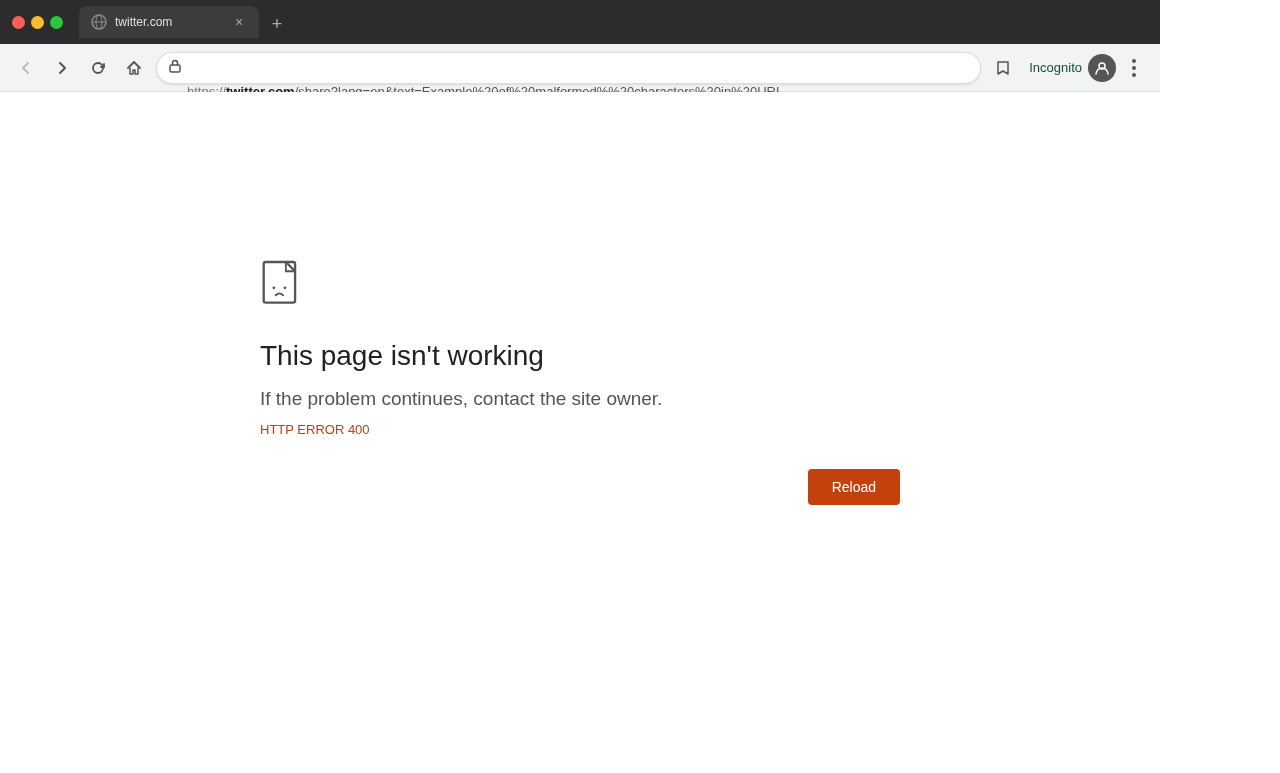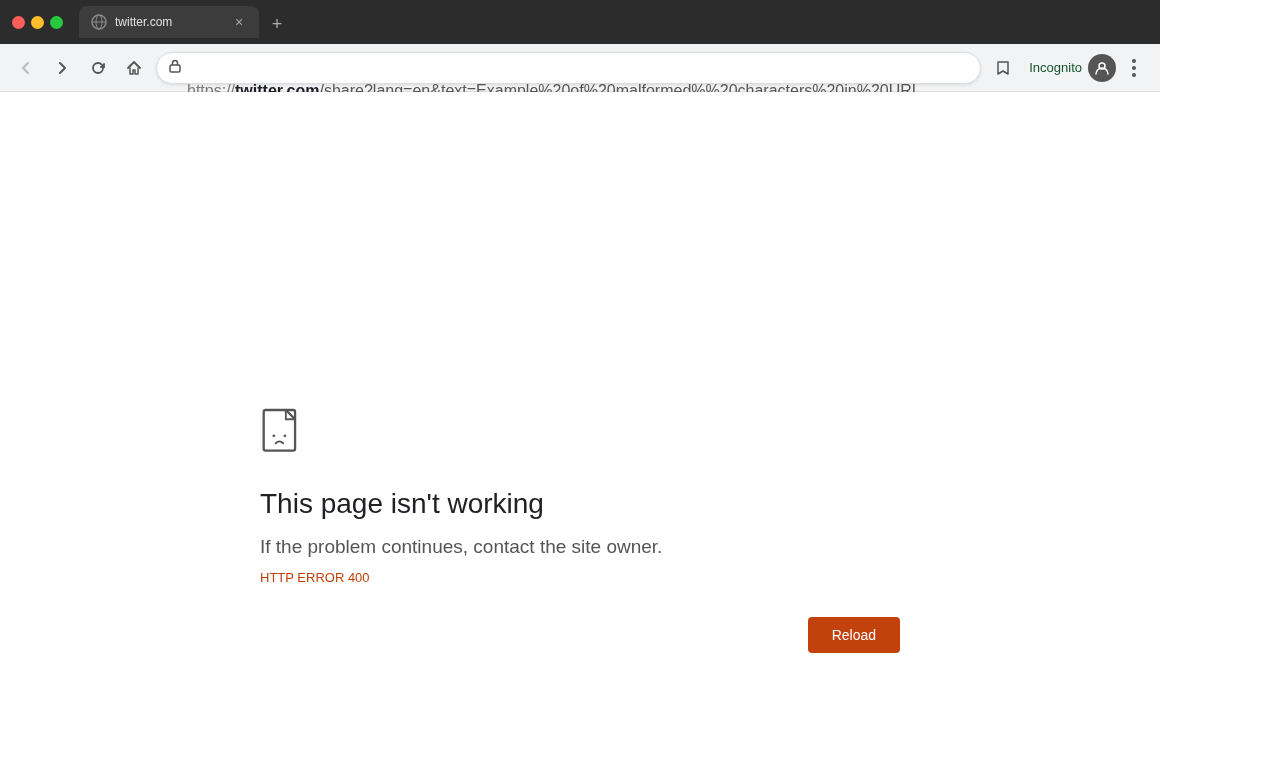--- a/index.html
+++ b/index.html
@@ -133,21 +133,21 @@
       gap: 6px;
       box-shadow: 0 1px 3px rgba(0,0,0,0.1);
     }
 
     .url-icon {
       color: #555;
       font-size: 13px;
     }
 
     .url-text {
-      font-size: 16px;
+      font-size: 13px;
       color: #202124;
       white-space: nowrap;
       overflow: hidden;
       text-overflow: ellipsis;
       margin-top: 47px;
     }
 
     .toolbar-right {
       display: flex;
       align-items: center;
@@ -198,21 +198,21 @@
       border-radius: 50%;
     }
 
     
     .page-content {
       flex: 1;
       background: #fff;
       display: flex;
       flex-direction: column;
       align-items: center;
-      justify-content: flex-end;
+      justify-content: center;
       padding-bottom: 100px;
     }
 
     .error-container {
       display: flex;
       flex-direction: column;
       align-items: flex-start;
       width: 640px;
       padding: 20px 0;
     }

